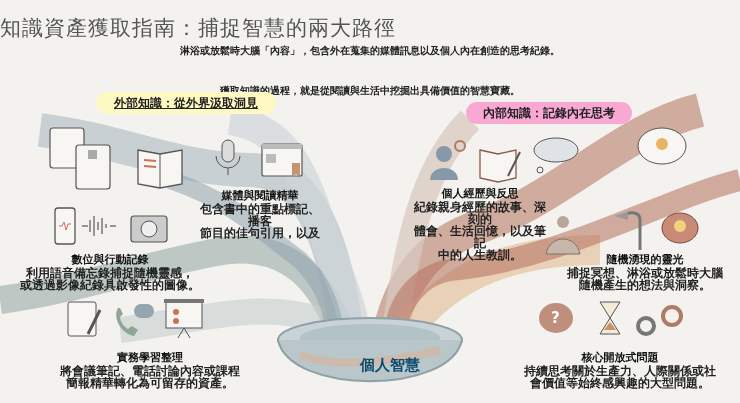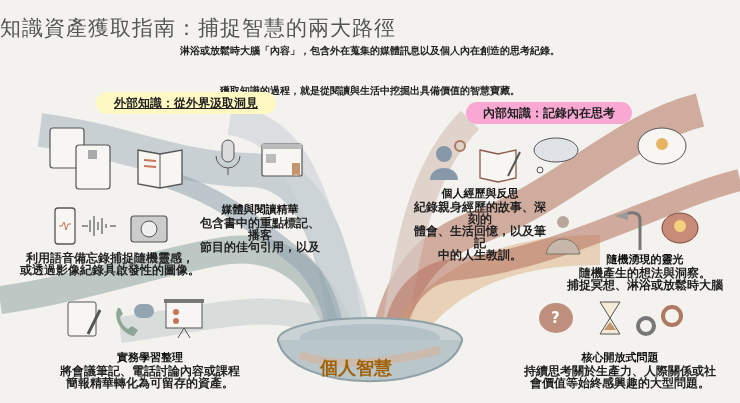--- a/index.html
+++ b/index.html
@@ -7,21 +7,21 @@
   .abs { position:absolute; }
   .title { left:0; width:740px; top:14px; text-align:left; font-size:21px; color:#555; letter-spacing:1px; font-weight:normal; }
   .subtitle { left:0; width:740px; text-align:center; font-size:10px; color:#222; font-weight:bold; }
   .pill { height:22px; line-height:22px; border-radius:12px; font-size:12px; font-weight:bold; color:#222; text-align:center; }
   .pill.left { left:96px; top:92px; width:180px; background:#fef9c3;text-decoration:underline; }
   .pill.right { left:466px; top:102px; width:166px; background:#f9a8d4; }
   .block { text-align:center; }
   .block .h { font-size:11px; font-weight:bold; color:#111; }
   .block .d { font-size:12px; font-weight:bold; color:#222; line-height:12px; }
   svg.bg { position:absolute; left:0; top:0; }
-  .bowl-label { left:320px; top:356px; width:100px; text-align:left; font-size:18px; font-weight:bold; color:#a16207; }
+  .bowl-label { left:320px; top:356px; width:100px; text-align:right; font-size:15px; font-weight:bold; color:#0c4a6e; }
 </style>
 </head>
 <body>
 
 <svg class="bg" width="740" height="403" viewBox="0 0 740 403">
 
   <path d="M40 130 C120 140 180 170 250 170 C300 170 330 220 345 320" stroke="#b7c2c8" stroke-width="34" fill="none" opacity="0.7"></path>
   <path d="M0 300 C80 290 160 260 230 250 C290 245 320 280 340 330" stroke="#9fb0ad" stroke-width="28" fill="none" opacity="0.65"></path>
   <path d="M230 120 C300 130 310 200 330 250 C340 280 350 300 355 330" stroke="#cfd6da" stroke-width="30" fill="none" opacity="0.7"></path>
   <path d="M120 330 C200 320 260 300 320 320" stroke="#c6cfd1" stroke-width="26" fill="none" opacity="0.6"></path>
@@ -129,45 +129,46 @@
     </g>
 </svg>
 
 <div class="abs title">知識資產獲取指南：捕捉智慧的兩大路徑</div>
 <div class="abs subtitle" style="top:44px;">淋浴或放鬆時大腦「內容」，包含外在蒐集的媒體訊息以及個人內在創造的思考紀錄。</div>
 <div class="abs subtitle" style="top:61px;margin-top:23px;">獲取知識的過程，就是從閱讀與生活中挖掘出具備價值的智慧寶藏。</div>
 
 <div class="abs pill left">外部知識：從外界汲取洞見</div>
 <div class="abs pill right">內部知識：記錄內在思考</div>
 
-<div class="abs block" style="left:200px; top:202px; width:120px;">
+<div class="abs block" style="left:200px; top:188px; width:120px;">
   <div class="h">媒體與閱讀精華</div>
   <div class="d">包含書中的重點標記、播客</div>
   <div class="d">節目的佳句引用，以及</div>
 </div>
 <div class="abs block" style="left:20px; top:252px; width:180px;">
+  <div class="h">數位與行動記錄</div>
   <div class="d">利用語音備忘錄捕捉隨機靈感，</div>
   <div class="d">或透過影像紀錄具啟發性的圖像。</div>
 </div>
 <div class="abs block" style="left:60px; top:350px; width:180px;">
   <div class="h">實務學習整理</div>
   <div class="d">將會議筆記、電話討論內容或課程</div>
   <div class="d">簡報精華轉化為可留存的資產。</div>
 </div>
 
 <div class="abs block" style="left:410px; top:186px; width:140px;">
   <div class="h">個人經歷與反思</div>
   <div class="d">紀錄親身經歷的故事、深刻的</div>
   <div class="d">體會、生活回憶，以及筆記</div>
   <div class="d">中的人生教訓。</div>
 </div>
 <div class="abs block" style="left:560px; top:252px; width:170px;">
   <div class="h">隨機湧現的靈光</div>
+  <div class="d">捕捉冥想、淋浴或放鬆時大腦</div>
   <div class="d">隨機產生的想法與洞察。</div>
-  <div class="d">捕捉冥想、淋浴或放鬆時大腦</div>
 </div>
 <div class="abs block" style="left:520px; top:350px; width:200px;">
   <div class="h">核心開放式問題</div>
   <div class="d">持續思考關於生產力、人際關係或社</div>
   <div class="d">會價值等始終感興趣的大型問題。</div>
 </div>
 
 <div class="abs bowl-label">個人智慧</div>
 
 </body></html>

